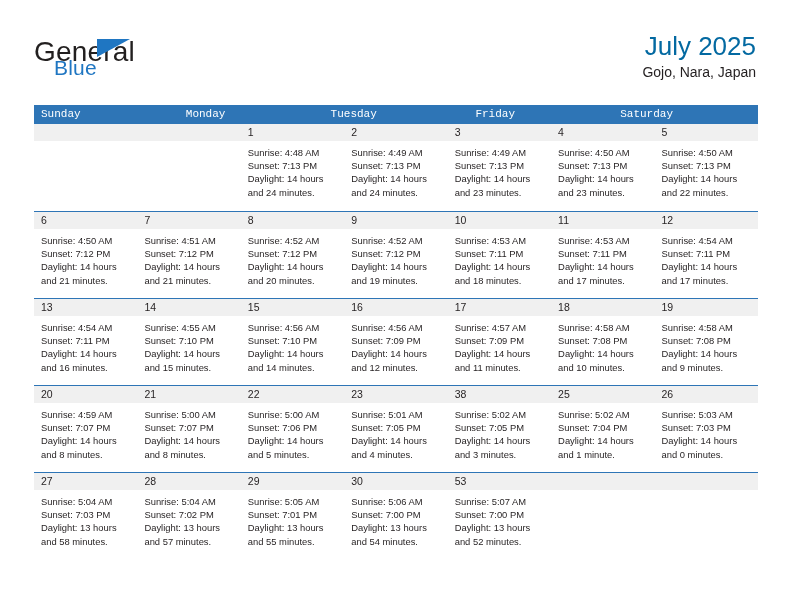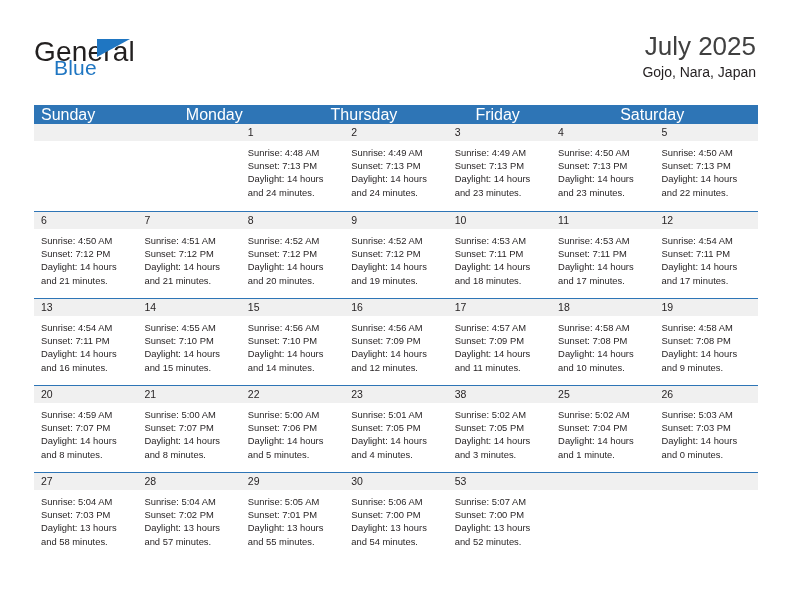--- a/index.html
+++ b/index.html
@@ -64,21 +64,21 @@
   }
 
   .title-block {
     position: absolute;
     right: 36px;
     top: 30px;
     text-align: right;
   }
   .cal-title {
     font-size: 26px;
-    color: #404040;
+    color: #0369a1;
     line-height: 32px;
     white-space: nowrap;
   }
   .cal-subtitle {
     font-size: 14px;
     color: #231f20;
     line-height: 20px;
     margin-top: 0;
     white-space: nowrap;
   }
@@ -91,26 +91,27 @@
     width: 724px;
   }
   .dow-row {
     display: flex;
     background: #2e75b6;
     height: 19px;
   }
   .dow {
     flex: 1 1 0;
     color: #ffffff;
-    font-size: 16px;
+    font-size: 11px;
     line-height: 19px;
     padding-left: 7px;
     box-sizing: border-box;
     white-space: nowrap;
     overflow: hidden;
+    font-family: Liberation Mono, monospace;
   }
   .week {
     display: flex;
     border-top: 1.2px solid #2e75b6;
     height: 87px;
     box-sizing: border-box;
   }
   .week.first {
     border-top: none;
   }
@@ -160,21 +161,21 @@
       <div class="cal-title">July 2025</div>
       <div class="cal-subtitle">Gojo, Nara, Japan</div>
     </div>
 
   </div>
 
   <div class="calendar">
     <div class="dow-row" id="dow-row">
         <div class="dow">Sunday</div>
         <div class="dow">Monday</div>
-        <div class="dow">Thursday</div>
+        <div class="dow">Tuesday</div>
         <div class="dow">Friday</div>
         <div class="dow">Saturday</div>
       </div>
     <div id="weeks-container">
         <div class="week first">
           <div class="cell empty">
             <div class="daynum-band">
               <div class="daynum"></div>
             </div>
             <div class="cell-body"></div>

